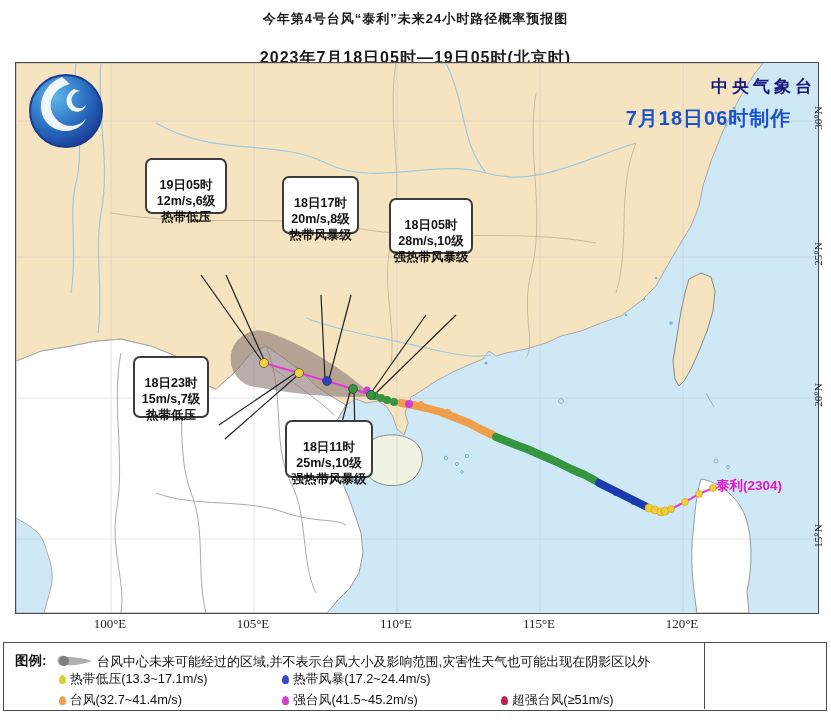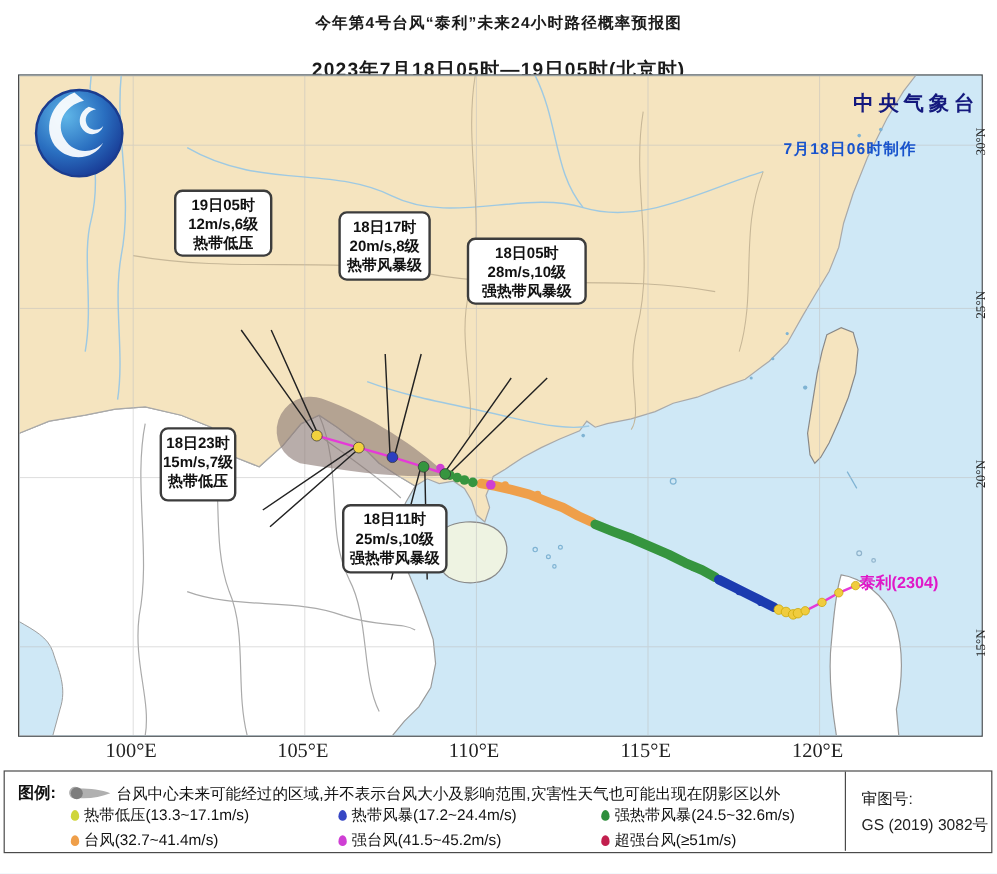--- a/index.html
+++ b/index.html
@@ -9,38 +9,38 @@
   .title-block { position:absolute; left:0; top:10px; width:831px; text-align:center; color:#1a1a1a; }
   .title-line1 { font-size:13px; font-weight:700; letter-spacing:1px; }
   .title-line2 { font-size:16px; font-weight:700; margin-top:20px; letter-spacing:1px; }
 
   .map-panel { position:absolute; left:15px; top:62px; width:804px; height:552px;
                border:1px solid #4a4a4a; background:#cfe8f6; overflow:hidden; }
   .map-svg { position:absolute; left:0; top:0; }
 
   .agency-block { position:absolute; left:585px; top:12px; width:215px; text-align:center; }
   .agency-name { font-size:17px; font-weight:900; color:#14197e; letter-spacing:4px;text-align:right; }
-  .agency-issued { font-size:13px; font-weight:800; color:#1853cc; margin-top:17px; letter-spacing:1px; }
+  .agency-issued { font-size:20px; font-weight:800; color:#1853cc; margin-top:7px; letter-spacing:1px; }
 
   .callout { position:absolute; background:#ffffff; border:2px solid #3c3c3c; border-radius:7px;
              text-align:center; font-size:12.5px; font-weight:700; color:#111;
-             line-height:16px; padding-top:3px; z-index:5; }
+             line-height:16px; padding-top:17px; z-index:5; }
   .co1 { left:145px; top:158px; width:82px; height:56px; }
   .co2 { left:282px; top:176px; width:77px; height:58px; }
-  .co3 { left:389px; top:198px; width:100px; height:56px; }
-  .co4 { left:133px; top:356px; width:64px; height:62px; }
+  .co3 { left:389px; top:198px; width:84px; height:56px; }
+  .co4 { left:133px; top:356px; width:76px; height:62px; }
   .co5 { left:285px; top:420px; width:88px; height:58px; }
 
   .storm-label { position:absolute; left:700px; top:414px; font-size:13.5px; font-weight:800;
                  color:#e018c8; white-space:nowrap; z-index:4; }
 
   .lat-label { position:absolute; width:40px; text-align:center; font-family:"Liberation Serif",serif;
                font-size:11px; color:#222; transform:rotate(-90deg); z-index:6; }
-  .lon-label { position:absolute; top:616px; width:44px; 
-               font-family:"Liberation Serif",serif; font-size:17px; color:#222; }
+  .lon-label { position:absolute; top:616px; width:44px; text-align:center;
+               font-family:"Liberation Serif",serif; font-size:13px; color:#222; }
 
   .legend-panel { position:absolute; left:3px; top:642px; width:824px; height:69px;
                   border:1.5px solid #4a4a4a; background:#ffffff; }
   .legend-label { position:absolute; left:11px; top:9px; font-size:13.5px; font-weight:700; color:#111; }
   .legend-cone-icon { position:absolute; left:52px; top:11px; }
   .legend-disclaimer { position:absolute; left:93px; top:10px; font-size:13px; color:#111;
                        letter-spacing:0px; white-space:nowrap; }
   .legend-item { position:absolute; font-size:12.8px; color:#111; white-space:nowrap; }
   .legend-dot { display:inline-block; width:7px; height:9px; border-radius:50% 50% 50% 50%/60% 60% 40% 40%;
                 margin-right:4px; vertical-align:-1px; }
@@ -259,33 +259,26 @@
       <circle cx="8" cy="7" r="5" fill="#7d7d7d"></circle>
     </svg>
     <span class="legend-disclaimer">台风中心未来可能经过的区域,并不表示台风大小及影响范围,灾害性天气也可能出现在阴影区以外</span>
 
     <span class="legend-item li-r1 li-c1">
       <span class="legend-dot" style="background: rgb(207, 214, 58);"></span><span>热带低压(13.3~17.1m/s)</span>
     </span>
     <span class="legend-item li-r1 li-c2">
       <span class="legend-dot" style="background: rgb(55, 71, 196);"></span><span>热带风暴(17.2~24.4m/s)</span>
     </span>
-    <span class="legend-item li-r1 li-c3">
-      <span class="legend-dot" style="background: rgb(46, 143, 60);"></span><span>强热带风暴(24.5~32.6m/s)</span>
-    </span>
     <span class="legend-item li-r2 li-c1">
       <span class="legend-dot" style="background: rgb(239, 159, 74);"></span><span>台风(32.7~41.4m/s)</span>
     </span>
     <span class="legend-item li-r2 li-c2">
       <span class="legend-dot" style="background: rgb(207, 63, 212);"></span><span>强台风(41.5~45.2m/s)</span>
     </span>
     <span class="legend-item li-r2 li-c3">
       <span class="legend-dot" style="background: rgb(194, 31, 78);"></span><span>超强台风(≥51m/s)</span>
     </span>
 
     <div class="license-divider"></div>
-    <div class="license-block">
-      <div>审图号:</div>
-      <div>GS (2019) 3082号</div>
-    </div>
   </div>
 
 </div>
 
 </body></html>

